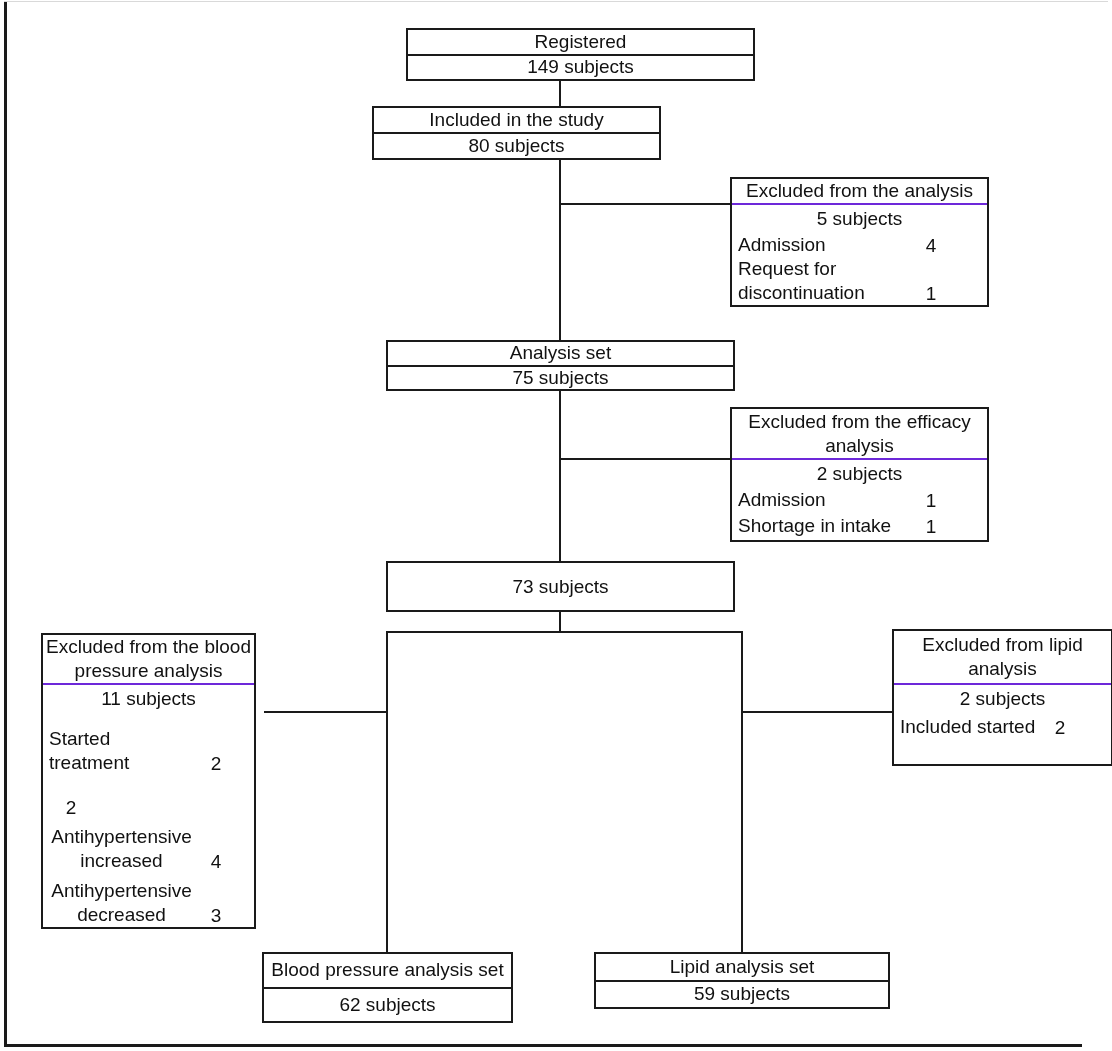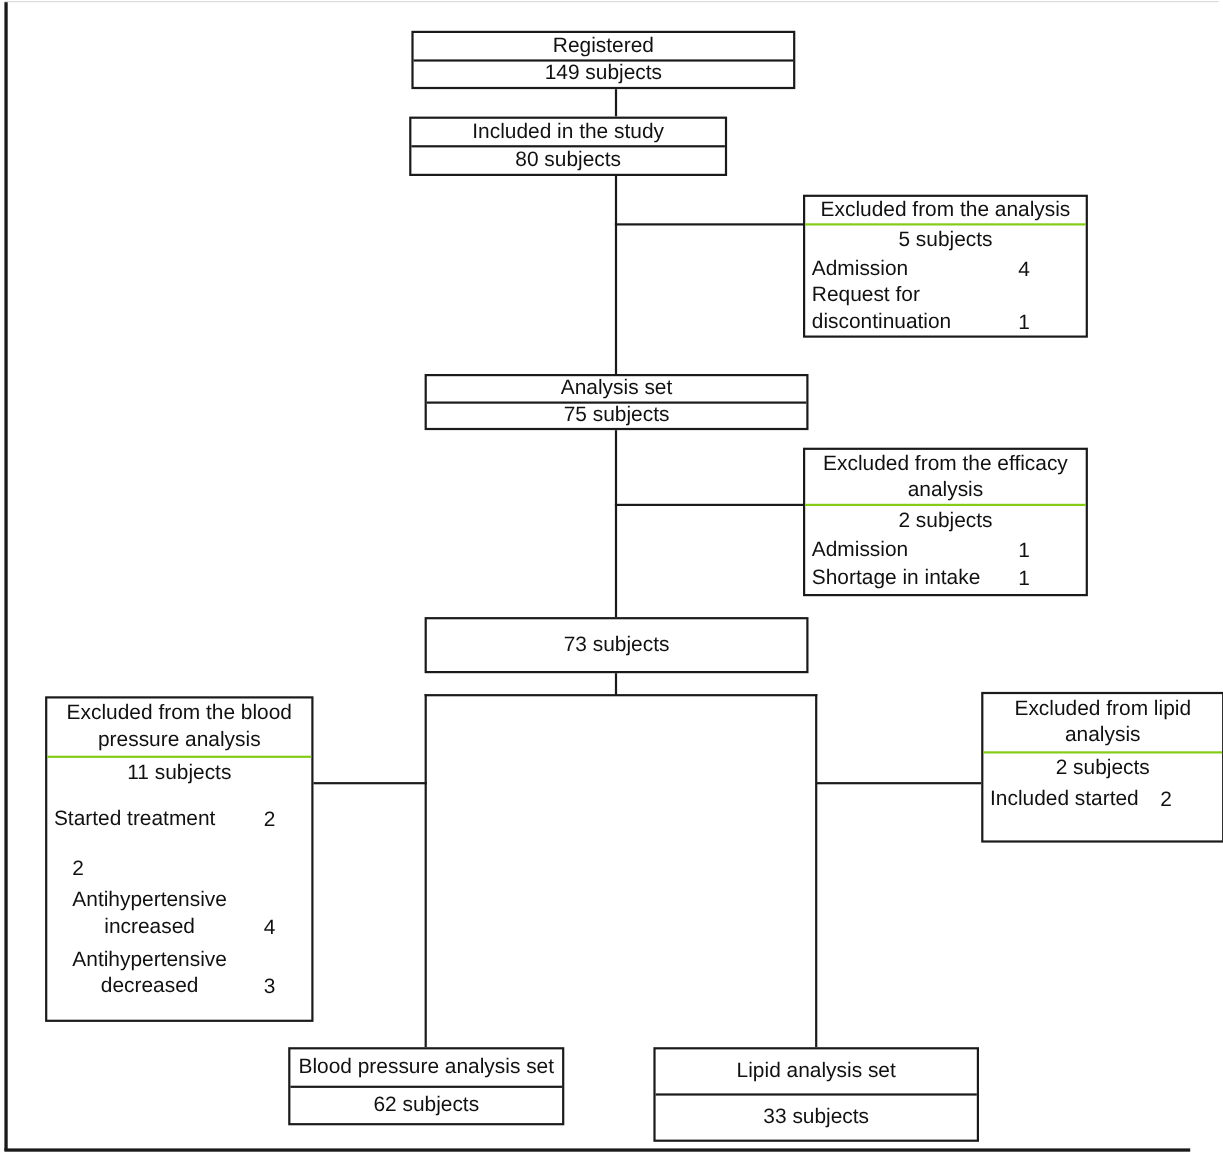--- a/index.html
+++ b/index.html
@@ -48,21 +48,21 @@
   
   .excl {
     position: absolute;
     border: 2px solid #1a1a1a;
     background: #ffffff;
     box-sizing: border-box;
     display: flex;
     flex-direction: column;
   }
   .excl .excl-title {
-    border-bottom: 2px solid #84cc16;
+    border-bottom: 2px solid #6d28d9;
     display: flex; align-items: center; justify-content: center;
     text-align: center;
     line-height: 24px;
     padding: 0 2px;
     box-sizing: border-box;
   }
   .excl .excl-body { flex: 1; padding: 2px 6px; box-sizing: border-box; }
   .excl .excl-count { text-align: center; line-height: 24px; }
   .reason { display: flex; align-items: flex-end; }
   .rlabel { flex: 1; line-height: 24px; }
@@ -100,21 +100,21 @@
   <div class="hline" style="left:559px; top:203px; width:171px;"></div>
   <div class="vline" style="left:559px; top:391px; height:170px;"></div>
   <div class="hline" style="left:559px; top:458px; width:171px;"></div>
   <div class="vline" style="left:559px; top:611px; height:21px;"></div>
   <div class="hline" style="left:386px; top:631px; width:357px;"></div>
   <div class="vline" style="left:386px; top:631px; height:321px;"></div>
   <div class="vline" style="left:741px; top:631px; height:321px;"></div>
   <div class="hline" style="left:264px; top:711px; width:124px;"></div>
   <div class="hline" style="left:742px; top:711px; width:150px;"></div>
 
-  <div class="box" style="left:374px; top:28px; width:349px; height:53px;">
+  <div class="box" style="left:406px; top:28px; width:349px; height:53px;">
     <div class="title">Registered</div>
     <div class="count">149 subjects</div>
   </div>
 
   <div class="box" style="left:372px; top:106px; width:289px; height:54px;">
     <div class="title">Included in the study</div>
     <div class="count">80 subjects</div>
   </div>
 
   <div class="box" style="left:386px; top:340px; width:349px; height:51px;">
@@ -124,23 +124,23 @@
 
   <div class="box" style="left:386px; top:561px; width:349px; height:51px;">
     <div class="count">73 subjects</div>
   </div>
 
   <div class="box" style="left:262px; top:952px; width:251px; height:71px;">
     <div class="title">Blood pressure analysis set</div>
     <div class="count">62 subjects</div>
   </div>
 
-  <div class="box" style="left:594px; top:952px; width:296px; height:86px;">
+  <div class="box" style="left:594px; top:952px; width:296px; height:57px;">
     <div class="title">Lipid analysis set</div>
-    <div class="count">33 subjects</div>
+    <div class="count">59 subjects</div>
   </div>
 
   <div class="excl excl-analysis" style="left:730px; top:177px; width:259px; height:130px;">
     <div class="excl-title">Excluded from the analysis</div>
     <div class="excl-body">
       <div class="excl-count">5 subjects</div>
       <div class="reason">
         <div class="rlabel">Admission</div>
         <div class="rvalue">4</div>
       </div>
@@ -159,21 +159,21 @@
         <div class="rlabel">Admission</div>
         <div class="rvalue">1</div>
       </div>
       <div class="reason">
         <div class="rlabel">Shortage in intake</div>
         <div class="rvalue">1</div>
       </div>
     </div>
   </div>
 
-  <div class="excl excl-bp" style="left:41px; top:633px; width:244px; height:296px;">
+  <div class="excl excl-bp" style="left:41px; top:633px; width:215px; height:296px;">
     <div class="excl-title">Excluded from the blood pressure analysis</div>
     <div class="excl-body">
       <div class="excl-count">11 subjects</div>
       <div class="reason first">
         <div class="rlabel">Started treatment</div>
         <div class="rvalue">2</div>
       </div>
       <div class="reason">
         <div class="rvalue">2</div>
       </div>

